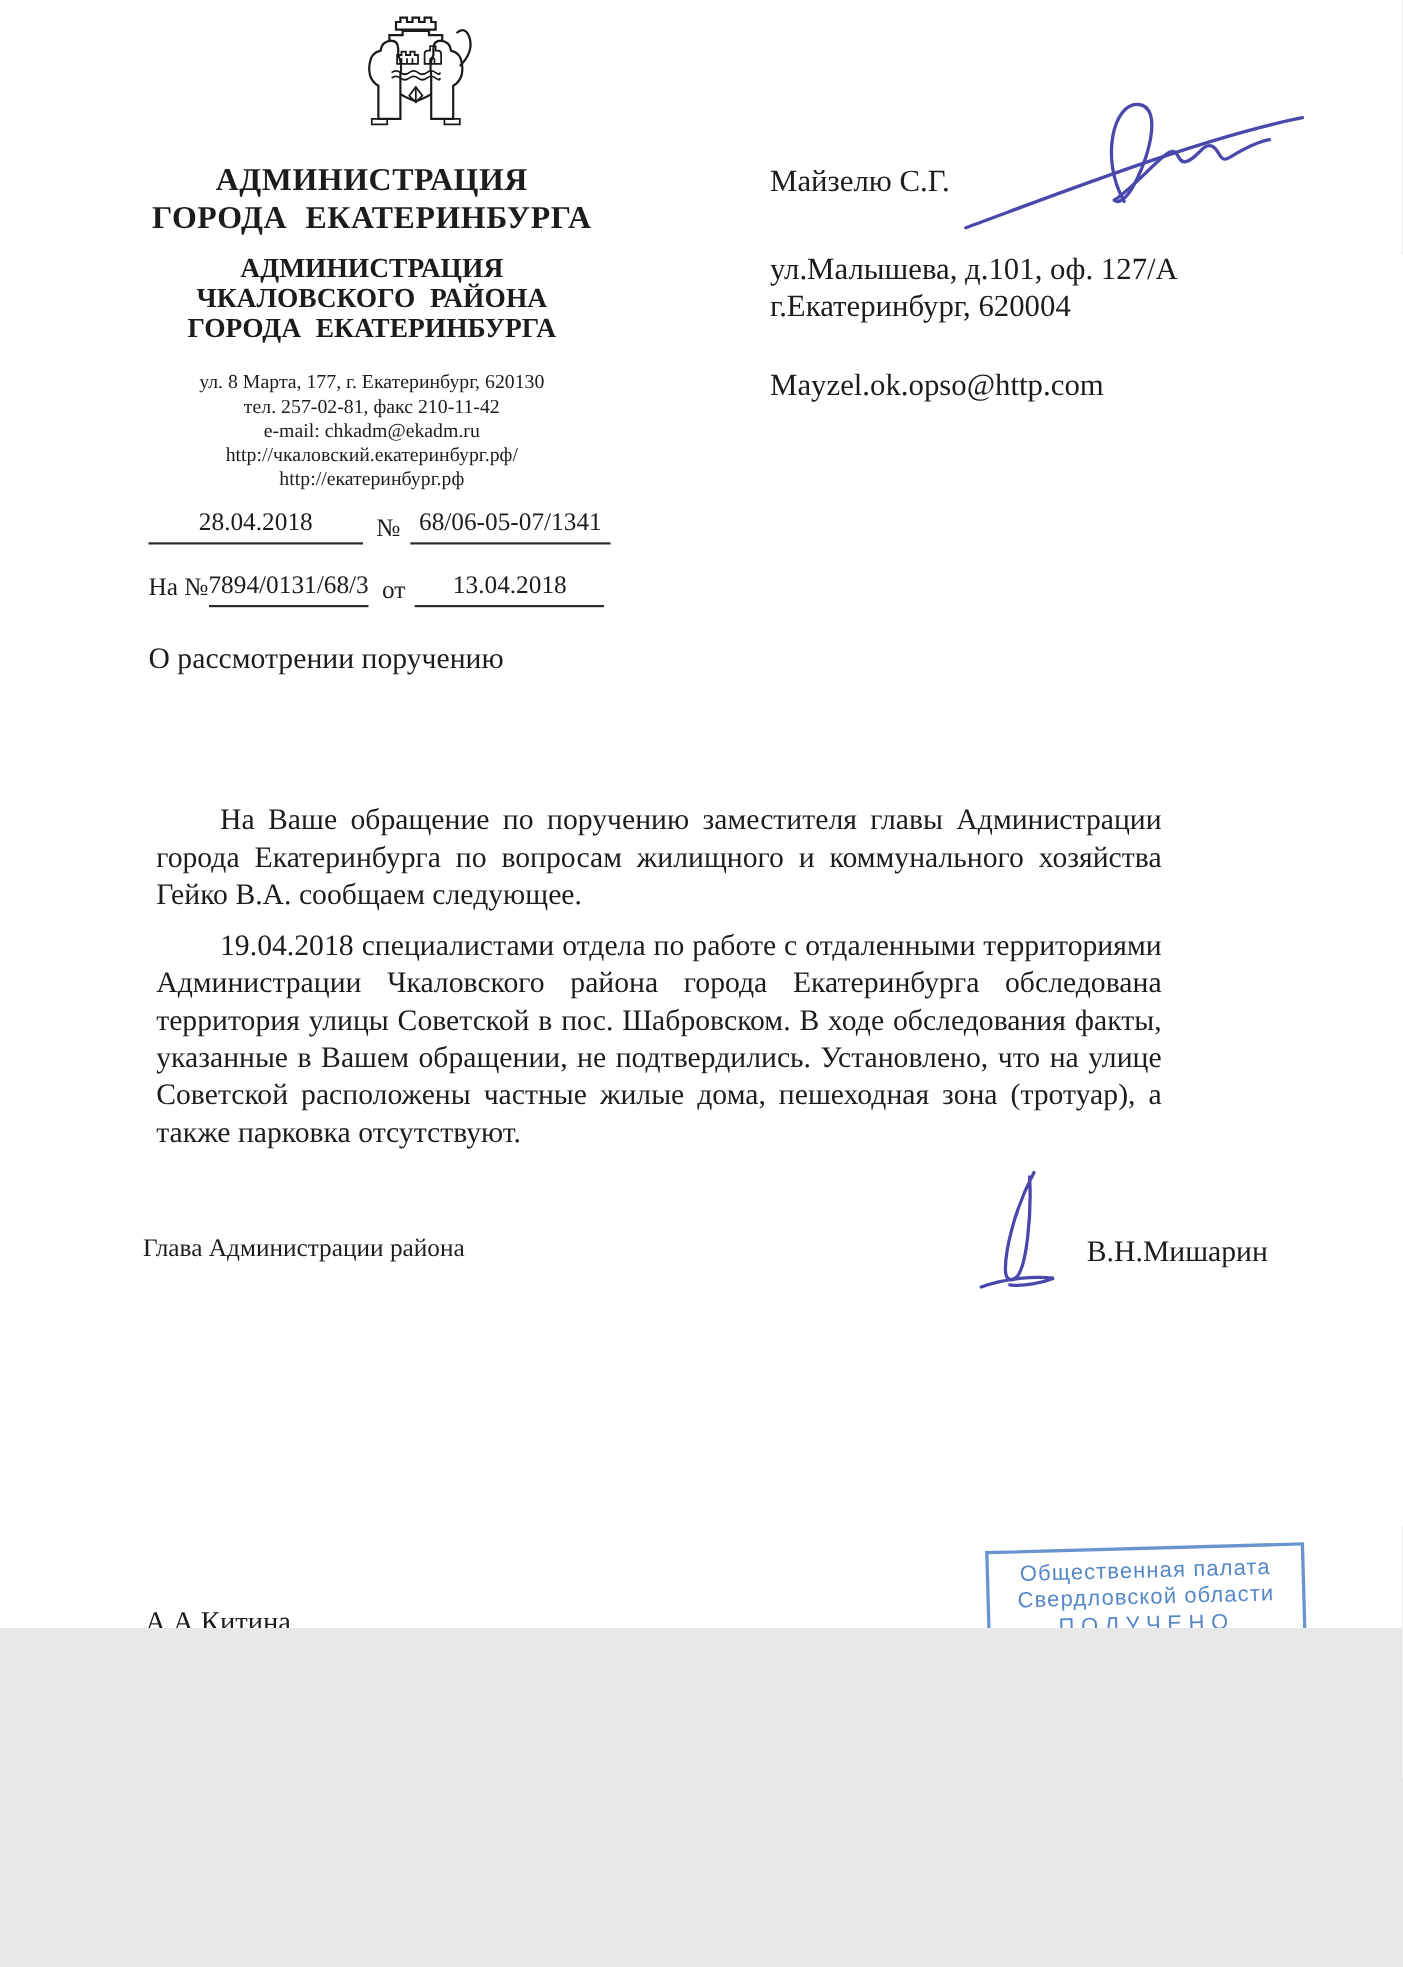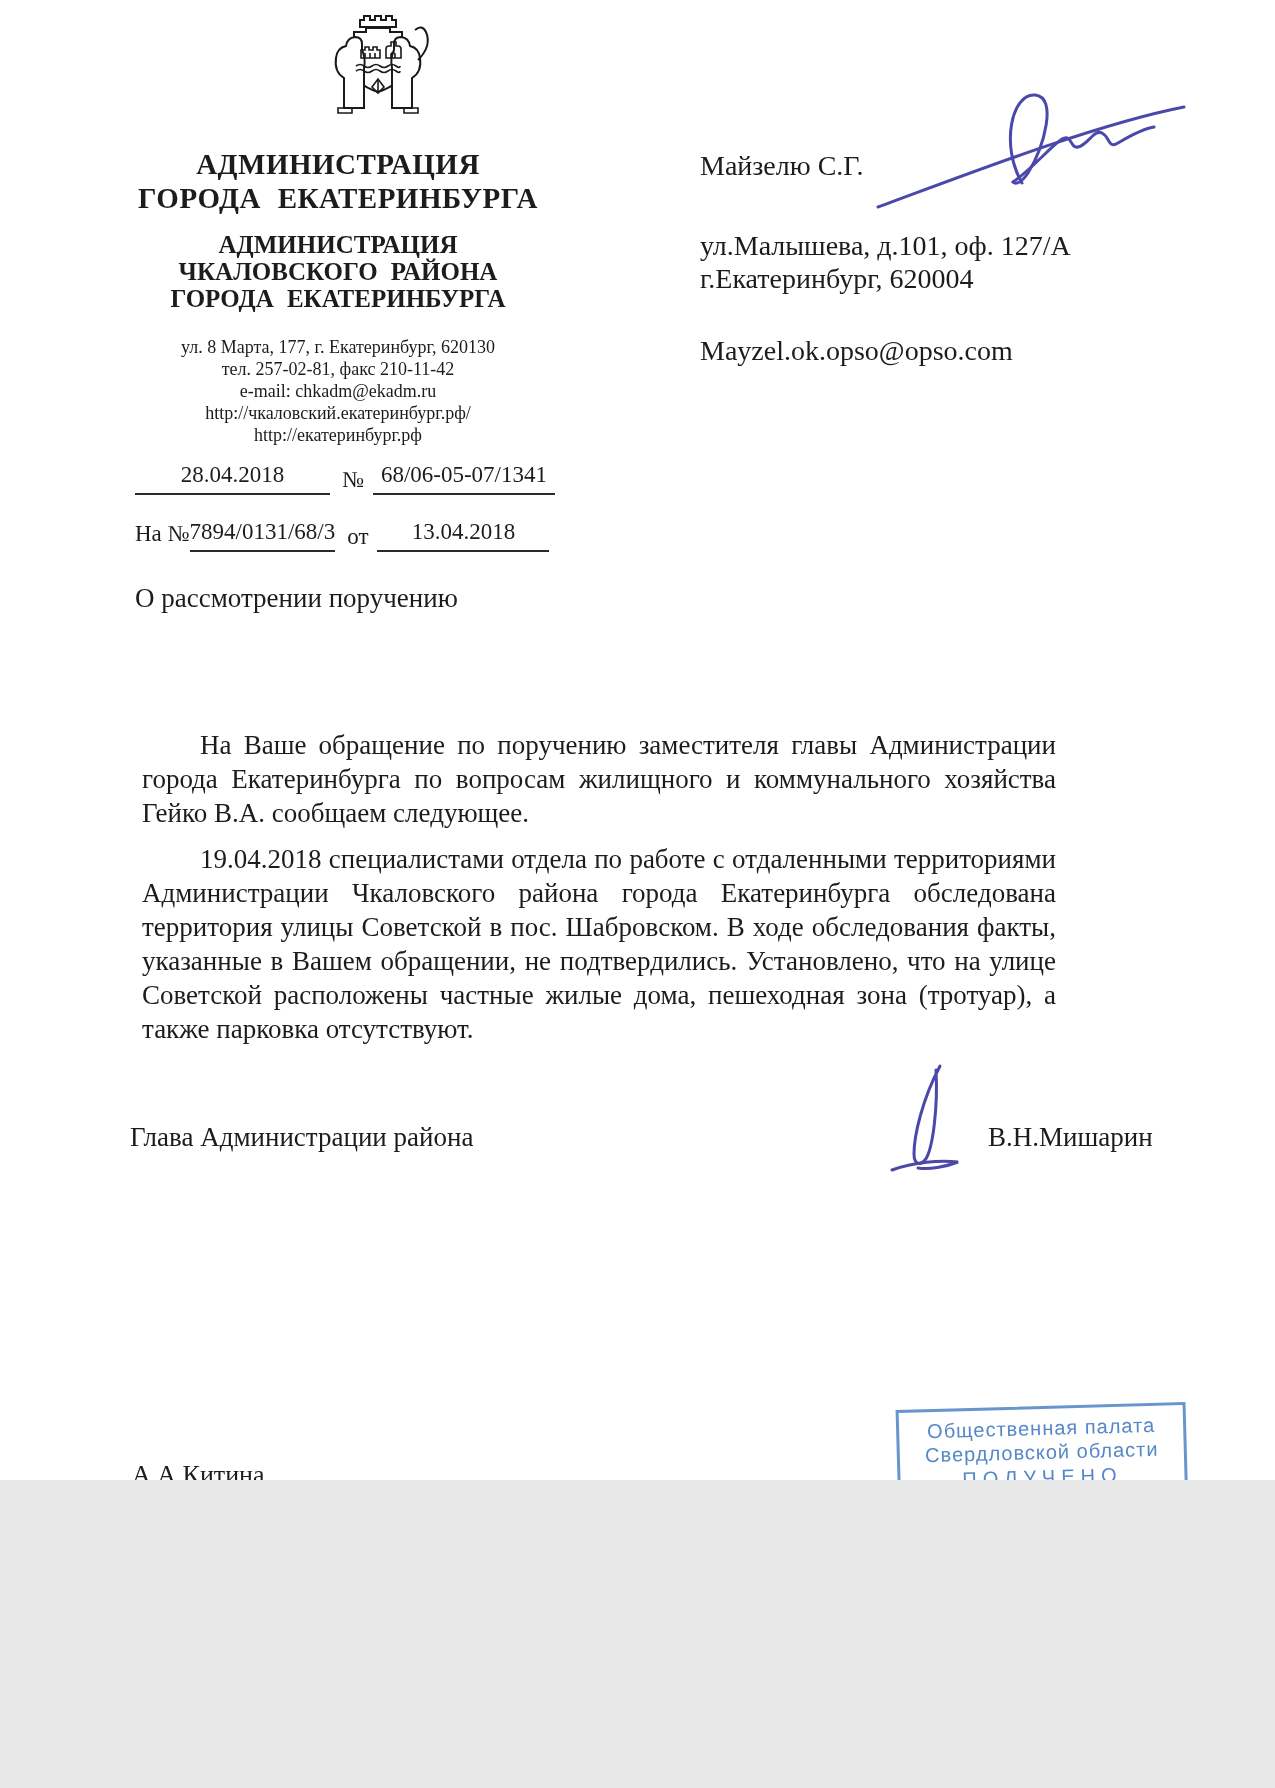--- a/index.html
+++ b/index.html
@@ -32,21 +32,21 @@
   .recipient{position:absolute;left:700px;top:150px;width:420px;font-size:28px;}
   .recipient-addr{margin-top:47px;line-height:33px;}
   .recipient-email{margin-top:40px;}
   .sig-top{position:absolute;left:872px;top:85px;}
   
   .subject{position:absolute;left:135px;top:583px;font-size:27px;}
   
   .body-text{position:absolute;left:130px;top:716px;width:938px;font-size:27px;line-height:34px;text-align:justify;}
   .body-text p{margin:12px;text-indent:58px;}
   
-  .sig-title{position:absolute;left:130px;top:1122px;font-size:27px;}
+  .sig-title{position:absolute;left:130px;top:1122px;font-size:23px;}
   .sig-mid{position:absolute;left:878px;top:1062px;}
   .sig-name{position:absolute;left:988px;top:1122px;font-size:27px;}
   
   .executor{position:absolute;left:132px;top:1458px;font-size:26px;line-height:34px;}
   
   .stamp{
     position:absolute;left:898px;top:1406px;width:290px;height:178px;
     border:3px solid rgba(77,130,196,.85);
     transform:rotate(-1.6deg);
     box-sizing:border-box;
@@ -141,21 +141,21 @@
       <span class="ref-u w172">13.04.2018</span>
     </div>
   </div>
 
   <div class="recipient">
     <div>Майзелю С.Г.</div>
     <div class="recipient-addr">
       <div>ул.Малышева, д.101, оф. 127/А</div>
       <div>г.Екатеринбург, 620004</div>
     </div>
-    <div class="recipient-email">Mayzel.ok.opso@opso.com</div>
+    <div class="recipient-email">Mayzel.ok.opso@http.com</div>
   </div>
 
   <svg class="sig-top" width="330" height="130" viewBox="0 0 330 130">
     <path class="ink" d="M6 122 C80 95 220 40 312 22"></path>
     <path class="ink" d="M150 98 C128 60 140 8 163 10 C186 12 172 62 156 88 C150 97 144 100 141 97"></path>
     <path class="ink" d="M141 97 C160 84 178 62 190 54 C200 48 198 64 206 62 C216 60 222 44 230 48 C238 52 236 64 246 58 C256 52 270 44 282 42"></path>
   </svg>
 
   <div class="subject">О рассмотрении поручению</div>
 

